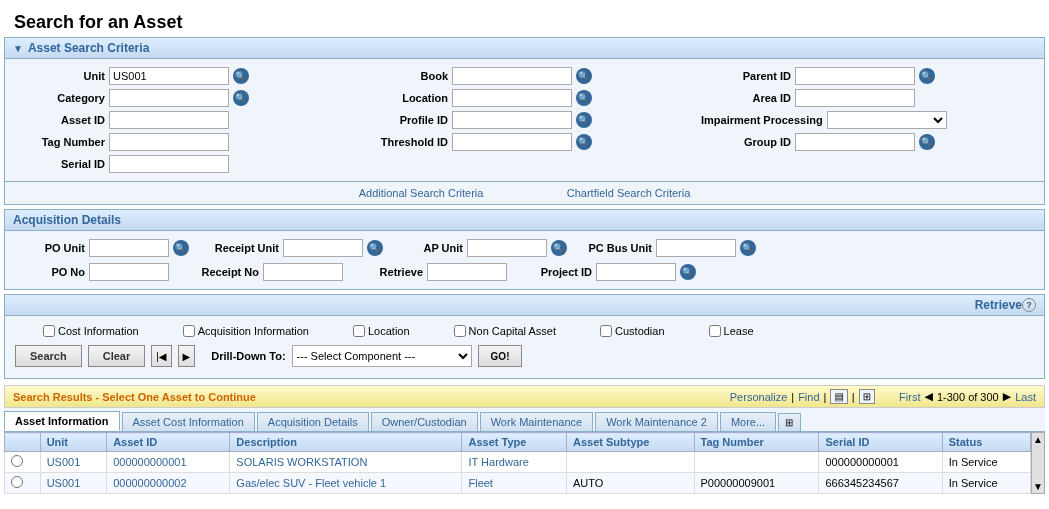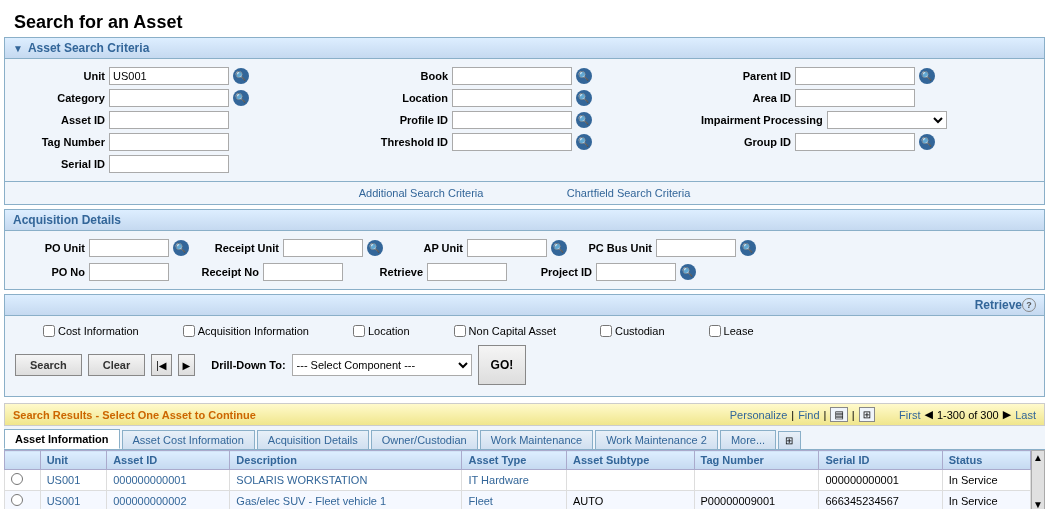--- a/index.html
+++ b/index.html
@@ -178,24 +178,24 @@
       font-size: 11px;
       height: 22px;
       background: #fff;
       width: 180px;
     }
 
     .go-btn {
       border: 1px solid #888;
       background: linear-gradient(to bottom, #f5f5f5, #ddd);
       padding: 2px 12px;
-      font-size: 12px;
-      cursor: pointer;
-      font-weight: bold;
-      height: 40px;
+      font-size: 10px;
+      cursor: pointer;
+      font-weight: bold;
+      height: 22px;
     }
 
     .results-section { margin-top: 6px; }
 
     .results-header {
       background: linear-gradient(to bottom, #fffacc, #f0e68c);
       border: 1px solid #ccc;
       padding: 3px 8px;
       display: flex;
       justify-content: space-between;

